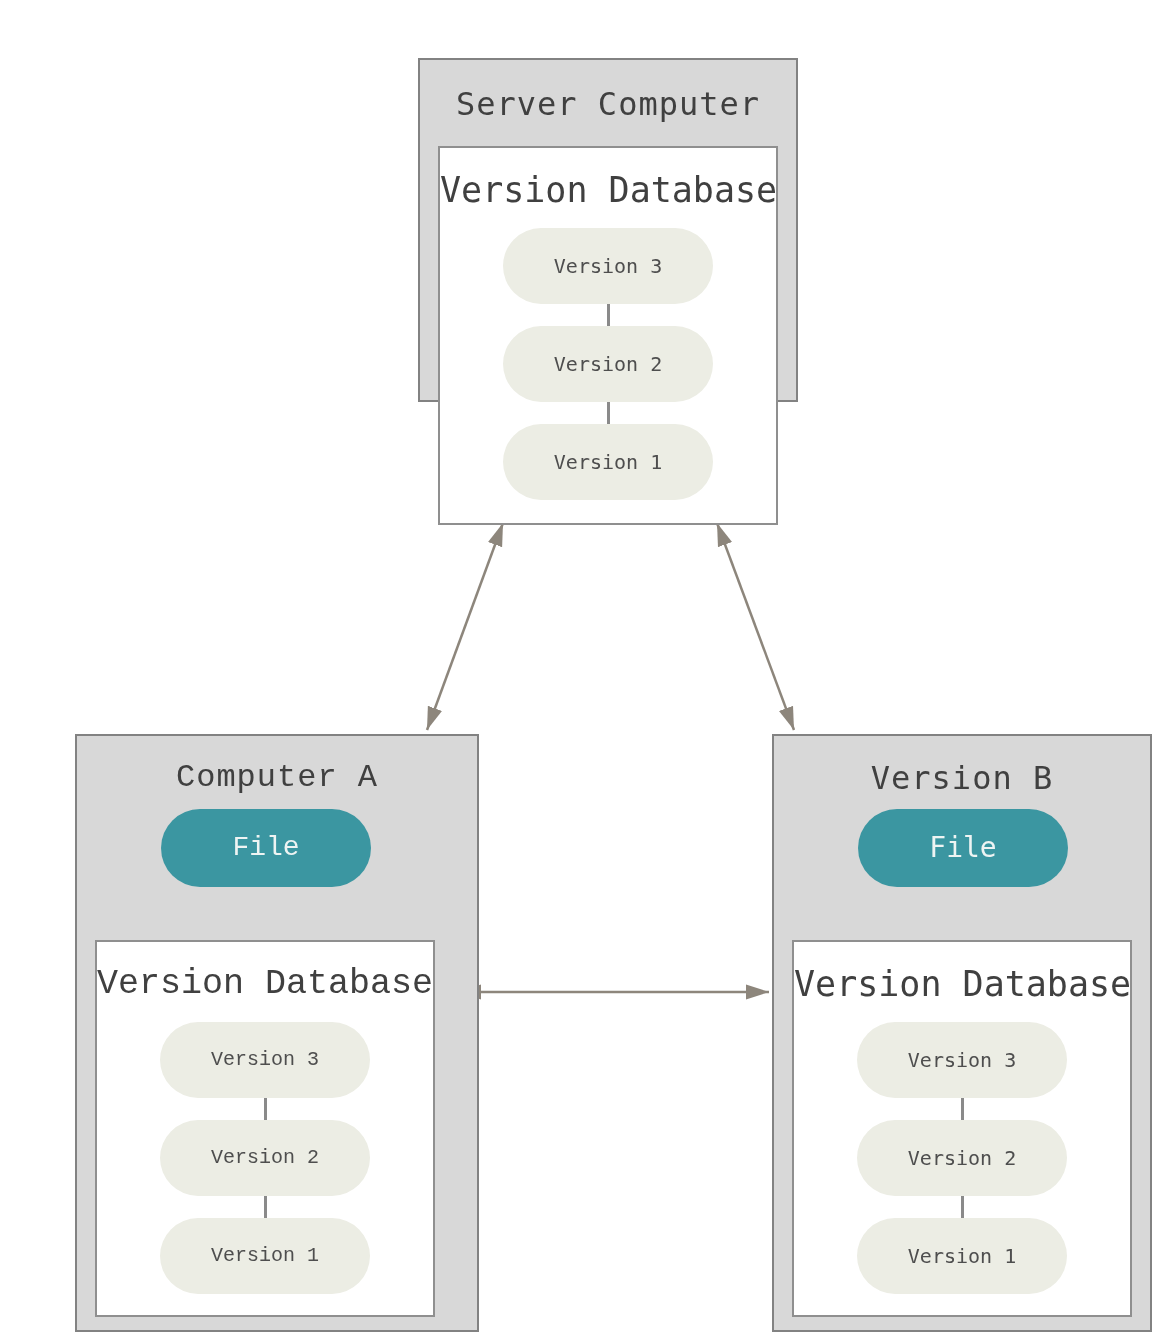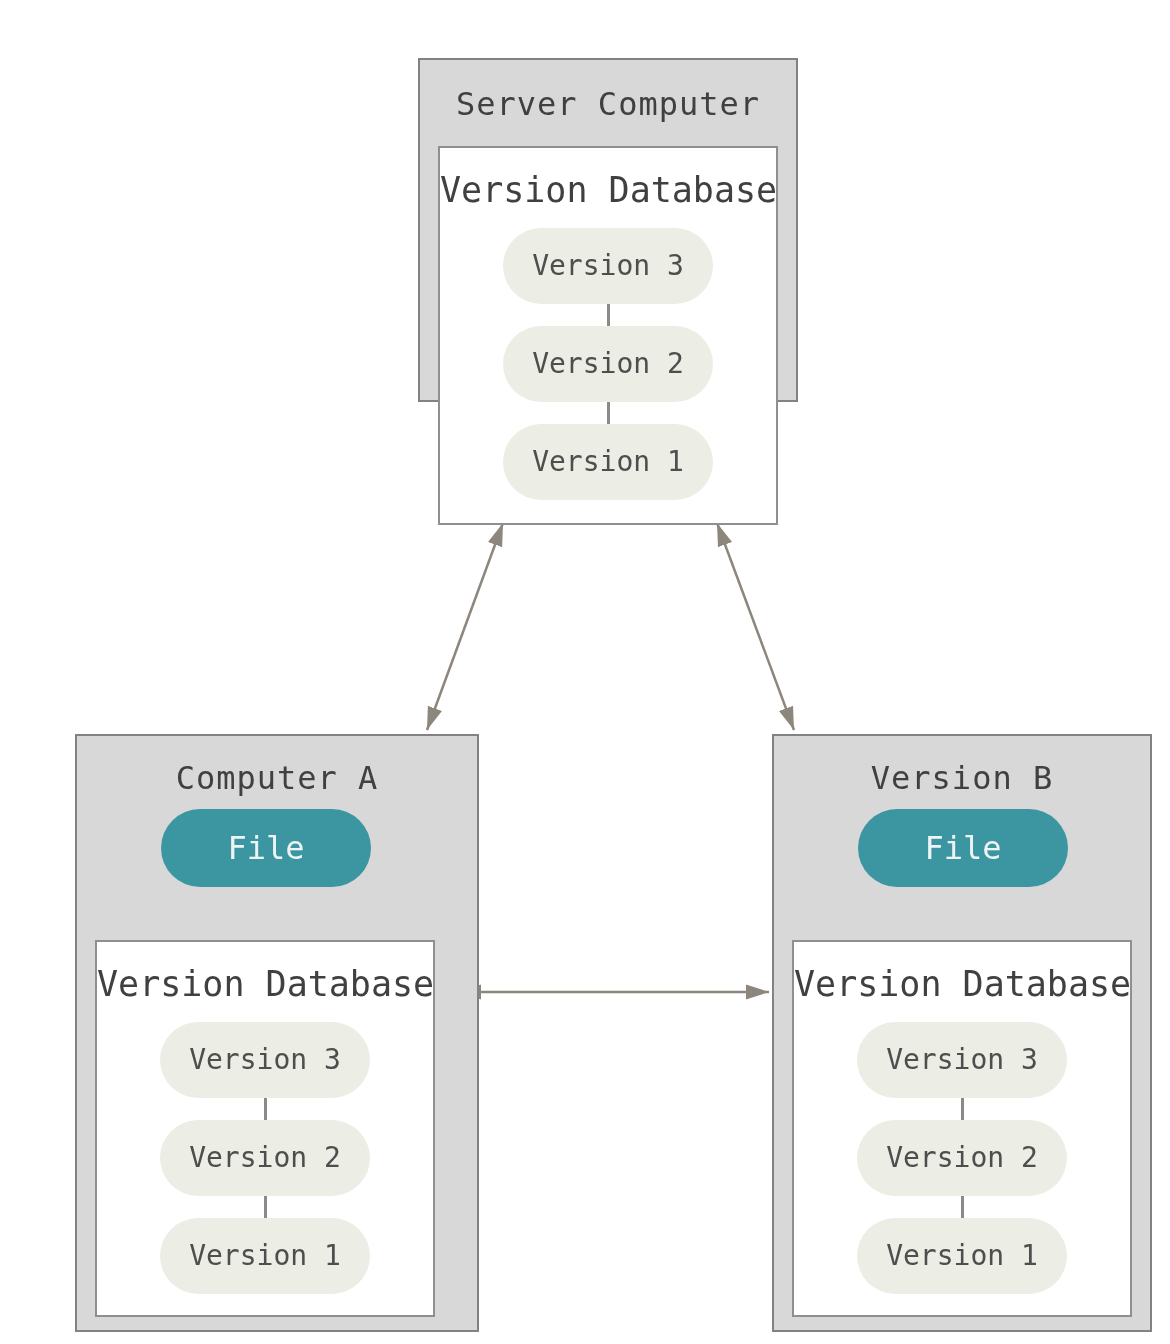--- a/index.html
+++ b/index.html
@@ -34,21 +34,21 @@
   .arrows-layer line { stroke: var(--arrow); stroke-width: 2.5; }
   .arrows-layer marker path { fill: var(--arrow); }
 
   .machine {
     position: absolute;
     background: var(--box-fill);
     border: 2px solid var(--box-border);
     box-sizing: border-box;
   }
   .machine-server  { left: 418px; top: 38px;  width: 380px; height: 344px; margin-top: 20px; }
-  .machine-a       { left: 75px;  top: 734px; width: 404px; height: 598px; }
+  .machine-a       { left: 75px;  top: 734px; width: 404px; height: 598px; font-family: Liberation Mono, monospace; }
   .machine-b       { left: 772px; top: 734px; width: 380px; height: 598px; }
 
   .machine-title {
     position: absolute;
     top: 0; left: 0; right: 0;
     text-align: center;
     font-size: 32px;
     color: var(--title-text);
     letter-spacing: 1px;
     white-space: nowrap;
@@ -80,34 +80,34 @@
     display: flex;
     flex-direction: column;
     align-items: center;
   }
   .pill {
     width: 210px; height: 76px;
     line-height: 76px;
     border-radius: 38px;
     background: var(--pill-fill);
     color: var(--pill-text);
-    font-size: 28px;
+    font-size: 20px;
     text-align: center;
   }
   .connector { width: 3px; height: 22px; background: var(--connector); }
 
   .file-pill {
     position: absolute;
     left: 84px; top: 73px;
     width: 210px; height: 78px;
     line-height: 78px;
     border-radius: 39px;
     background: var(--teal-fill);
     color: var(--teal-text);
-    font-size: 32px;
+    font-size: 28px;
     text-align: center;
   }
 </style>
 </head>
 <body>
 
 <div class="canvas">
 
   <svg class="arrows-layer" viewBox="0 0 1170 1344" xmlns="http://www.w3.org/2000/svg">
     <defs>

